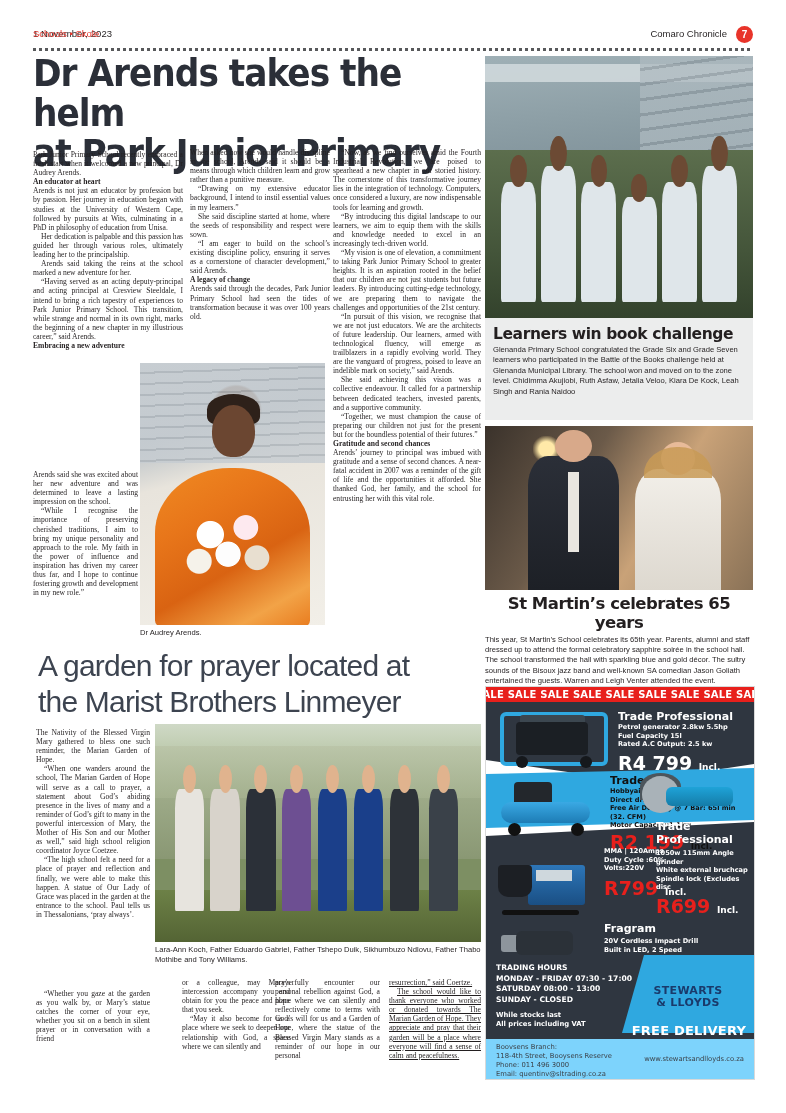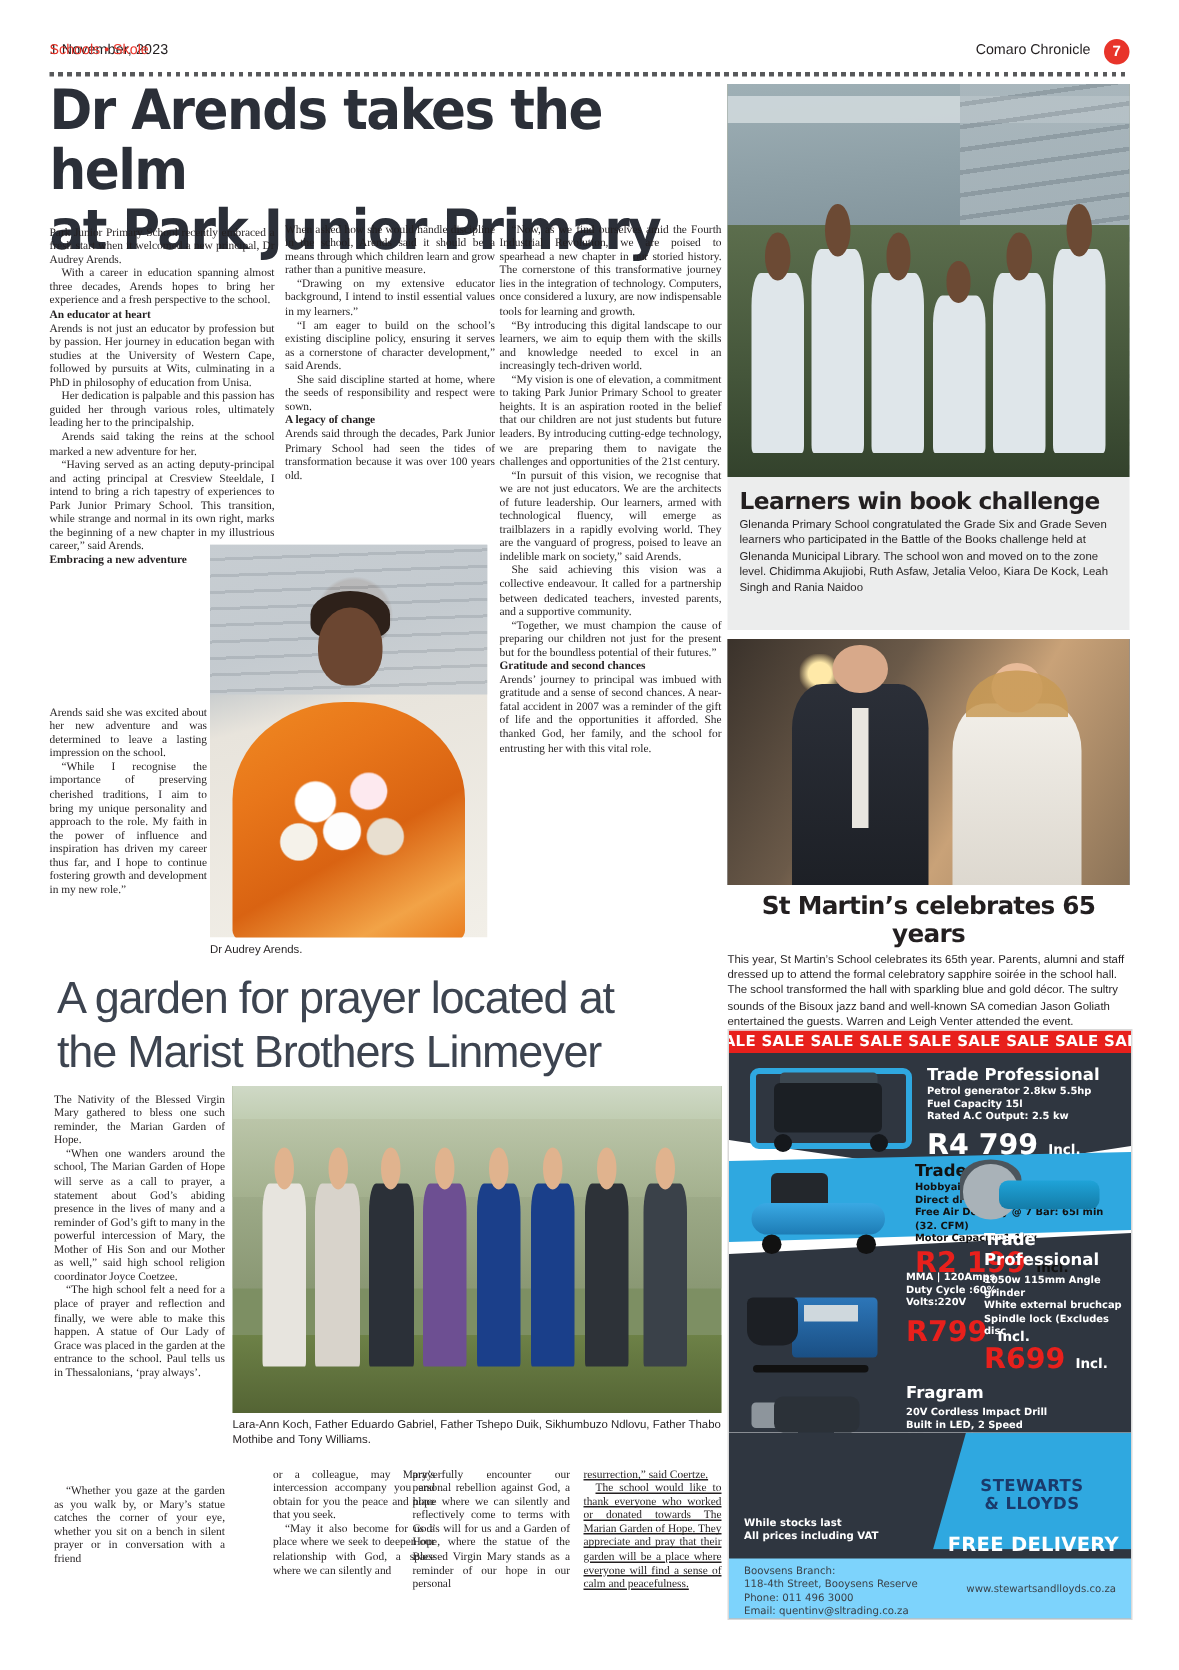--- a/index.html
+++ b/index.html
@@ -187,38 +187,37 @@
   </div>
   <div class="mast-rule"></div>
 
   <div class="hl1">
     <div>Dr Arends takes the helm</div>
     <div>at Park Junior Primary</div>
   </div>
 
   <div class="a1-col" id="a1c1">
     <p class="first">Park Junior Primary School recently embraced a fresh start when it welcomed a new principal, Dr Audrey Arends.</p>
-    <p>With a career in education spanning almost three decades, Arends hopes to bring her experience and a fresh perspective to the school.</p>
     <p class="sub">An educator at heart</p>
     <p class="first">Arends is not just an educator by profession but by passion. Her journey in education began with studies at the University of Western Cape, followed by pursuits at Wits, culminating in a PhD in philosophy of education from Unisa.</p>
     <p>Her dedication is palpable and this passion has guided her through various roles, ultimately leading her to the principalship.</p>
     <p>Arends said taking the reins at the school marked a new adventure for her.</p>
     <p>“Having served as an acting deputy-principal and acting principal at Cresview Steeldale, I intend to bring a rich tapestry of experiences to Park Junior Primary School. This transition, while strange and normal in its own right, marks the beginning of a new chapter in my illustrious career,” said Arends.</p>
     <p class="sub">Embracing a new adventure</p>
   </div>
   <div class="a1-col" id="a1c1b">
     <p class="first">Arends said she was excited about her new adventure and was determined to leave a lasting impression on the school.</p>
     <p>“While I recognise the importance of preserving cherished traditions, I aim to bring my unique personality and approach to the role. My faith in the power of influence and inspiration has driven my career thus far, and I hope to continue fostering growth and development in my new role.”</p>
   </div>
 
   <div class="a1-col" id="a1c2">
     <p class="first">When asked how she would handle discipline in the school, Arends said it should be a means through which children learn and grow rather than a punitive measure.</p>
     <p>“Drawing on my extensive educator background, I intend to instil essential values in my learners.”</p>
+    <p>She said discipline started at home, where the seeds of responsibility and respect were sown.</p>
     <p>“I am eager to build on the school’s existing discipline policy, ensuring it serves as a cornerstone of character development,” said Arends.</p>
-    <p>She said discipline started at home, where the seeds of responsibility and respect were sown.</p>
     <p class="sub">A legacy of change</p>
     <p class="first">Arends said through the decades, Park Junior Primary School had seen the tides of transformation because it was over 100 years old.</p>
   </div>
 
   <div class="a1-col" id="a1c3">
     <p>“Now, as we find ourselves amid the Fourth Industrial Revolution, we are poised to spearhead a new chapter in our storied history. The cornerstone of this transformative journey lies in the integration of technology. Computers, once considered a luxury, are now indispensable tools for learning and growth.</p>
     <p>“By introducing this digital landscape to our learners, we aim to equip them with the skills and knowledge needed to excel in an increasingly tech-driven world.</p>
     <p>“My vision is one of elevation, a commitment to taking Park Junior Primary School to greater heights. It is an aspiration rooted in the belief that our children are not just students but future leaders. By introducing cutting-edge technology, we are preparing them to navigate the challenges and opportunities of the 21st century.</p>
     <p>“In pursuit of this vision, we recognise that we are not just educators. We are the architects of future leadership. Our learners, armed with technological fluency, will emerge as trailblazers in a rapidly evolving world. They are the vanguard of progress, poised to leave an indelible mark on society,” said Arends.</p>
     <p>She said achieving this vision was a collective endeavour. It called for a partnership between dedicated teachers, invested parents, and a supportive community.</p>
@@ -405,20 +404,26 @@
     </div>
 
     <div class="ad-foot">
       <div class="blue-swoosh"></div>
       <div class="logo">
         <div>STEWARTS</div>
         <div>&amp; LLOYDS</div>
       </div>
       <div class="freedel">FREE DELIVERY</div>
 
+      <div class="ad-hours">
+        <div>TRADING HOURS</div>
+        <div>MONDAY - FRIDAY 07:30 - 17:00</div>
+        <div>SATURDAY 08:00 - 13:00</div>
+        <div>SUNDAY - CLOSED</div>
+      </div>
 
       <div class="ad-stock">
         <div>While stocks last</div>
         <div>All prices including VAT</div>
       </div>
 
       <div class="ad-branch">
         <div class="bl">
           <div>Boovsens Branch:</div>
           <div>118-4th Street, Booysens Reserve</div>

